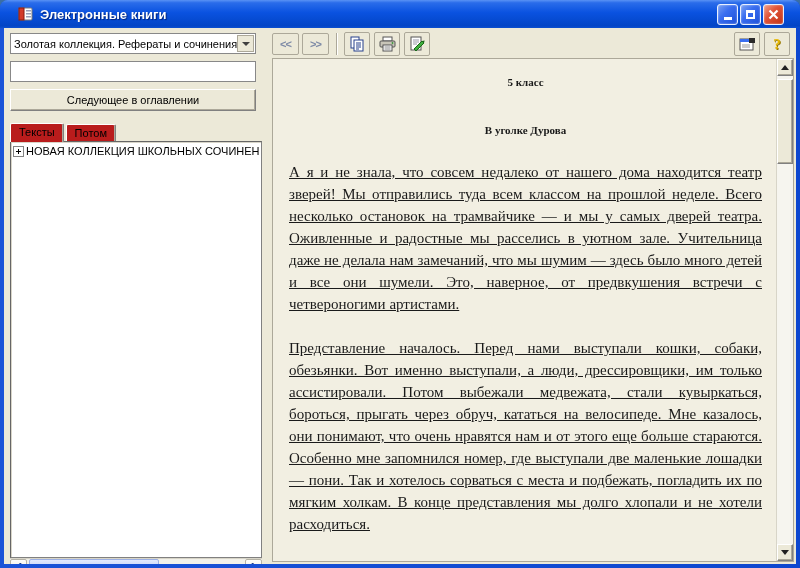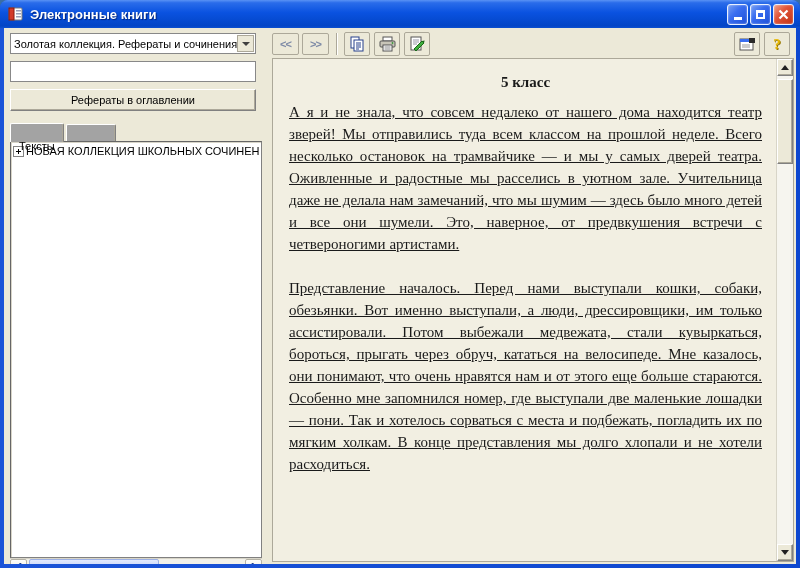--- a/index.html
+++ b/index.html
@@ -3,21 +3,21 @@
 <meta charset="utf-8">
 <style>
   * { margin:0; padding:0; box-sizing:border-box; }
   html,body { width:800px; height:568px; overflow:hidden; background:#3a6ea5; font-family:"Liberation Sans",sans-serif; }
 
   .window { position:relative; width:800px; height:568px; background:linear-gradient(90deg,#1b54d8,#0d47cf); border-radius:8px 8px 0 0; }
 
   
   .titlebar { position:absolute; top:0; left:0; right:0; height:28px;
     background:linear-gradient(180deg,#5a92f4 0%,#2a6cea 10%,#0a52e0 45%,#0345c6 92%,#0c50d0 100%);
-    border-radius:8px 8px 0 0; display:flex; align-items:center; padding:0 6px; }
+    border-radius:8px 8px 0 0; display:flex; align-items:center; padding:0 16px; }
   .title-icon { width:17px; height:16px; margin:0 5px 0 2px; position:relative; flex:0 0 auto; }
   .title-icon svg { display:block; }
   .title-text { color:#fff; font-weight:bold; font-size:13px; text-shadow:1px 1px 1px #00247a; flex:1; white-space:nowrap; overflow:hidden; }
   .tb-buttons { display:flex; gap:2px; }
   .tb-btn { width:21px; height:21px; border-radius:3px; border:1px solid #e8f0ff; color:#fff; font-size:11px; font-weight:bold;
     display:flex; align-items:center; justify-content:center; line-height:1;
     background:linear-gradient(135deg,#7aa1f2 0%,#3a6ef0 40%,#1e50d8 100%); box-shadow:inset 0 0 2px rgba(255,255,255,.6); }
   .tb-btn.close { background:linear-gradient(135deg,#f0a088 0%,#e0553a 40%,#c23214 100%); }
   .tb-min-glyph { width:8px; height:3px; background:#fff; margin-top:9px; }
   .tb-max-glyph { width:9px; height:9px; border:2px solid #fff; border-top-width:3px; }
@@ -29,21 +29,21 @@
   .sidebar { position:absolute; left:4px; top:0; width:260px; height:536px; }
   .combo { position:absolute; left:2px; top:5px; width:246px; height:21px; background:#fff; border:1px solid #888; display:flex; align-items:center; }
   .combo-text { flex:1; font-size:11px; color:#000; padding:0 3px; white-space:nowrap; overflow:hidden; }
   .combo-arrow { width:17px; height:17px; margin-right:1px; background:#ece9d8; border:1px solid #aca899; display:flex; align-items:center; justify-content:center; }
   .combo-arrow i { width:0; height:0; border-left:4px solid transparent; border-right:4px solid transparent; border-top:4px solid #404040; }
   .textinput { position:absolute; left:2px; top:33px; width:246px; height:21px; background:#fff; border:1px solid #888; font-size:12px; padding:0 3px; font-family:"Liberation Sans",sans-serif; }
   .next-btn { position:absolute; left:2px; top:61px; width:246px; height:22px; background:#ece9d8; border:1px solid #808080;
     border-top-color:#fff; border-left-color:#fff; box-shadow:1px 1px 0 #404040 inset 0 0; font-size:11px; color:#000;
     box-shadow:inset -1px -1px 0 #aca899; font-family:"Liberation Sans",sans-serif; }
   .tabs { position:absolute; left:2px; top:95px; height:19px; display:flex; align-items:flex-end; }
-  .tab { height:18px; padding:16px 8px 0; font-size:11px; border:1px solid #808080; border-bottom:none; background:#a3a3a3;
+  .tab { height:18px; padding:2px 8px 0; font-size:11px; border:1px solid #808080; border-bottom:none; background:#b91c1c;
     border-top-color:#fff; border-left-color:#fff; box-shadow:inset -1px 0 0 #aca899; margin-right:2px; border-radius:2px 2px 0 0; }
   .tab.active { height:19px; position:relative; z-index:2; }
   .tree { position:absolute; left:2px; top:113px; width:252px; height:417px; background:#fff; border:1px solid #808080; border-top-color:#666; border-left-color:#666;
     box-shadow:inset 1px 1px 0 #d8d5c8; overflow:hidden; }
   .tree-item { display:flex; align-items:center; padding:3px 2px 0 2px; font-size:11px; color:#000; white-space:nowrap; }
   .expander { width:11px; height:11px; border:1px solid #848484; background:#fff; flex:0 0 auto; position:relative; margin-right:2px; }
   .expander::before { content:""; position:absolute; left:2px; top:4px; width:5px; height:1px; background:#000; }
   .expander::after  { content:""; position:absolute; left:4px; top:2px; width:1px; height:5px; background:#000; }
   .tree-label { overflow:hidden; }
 
@@ -65,21 +65,21 @@
   .tool-sep { width:2px; height:22px; border-left:1px solid #aca899; border-right:1px solid #fff; margin:0 6px 0 4px; }
   .icon-btn { width:26px; height:24px; background:#ece9d8; border:1px solid #aca899; border-radius:2px; margin-right:4px;
     display:flex; align-items:center; justify-content:center; }
   .toolbar .spacer { flex:1; }
   .help-glyph { color:#e8b800; font-weight:bold; font-size:15px; font-family:"Liberation Serif",serif; text-shadow:1px 1px 0 #9a7a00; }
 
   
   .docwrap { position:absolute; left:2px; top:30px; right:2px; bottom:2px; background:#f2efe2; border:1px solid #aca899; }
   .doc { position:absolute; left:0; top:0; right:17px; bottom:0; overflow:hidden; padding:8px 14px 0 16px;
     font-family:"Liberation Serif",serif; font-size:15px; line-height:22px; color:#1a1a1a; text-align:justify; }
-  .doc h3 { font-size:15px; text-align:center; font-weight:bold; margin:14px 0 8px; }
+  .doc h3 { font-size:11px; text-align:center; font-weight:bold; margin:14px 0 8px; }
   .doc h3.first { margin-top:4px; }
   .doc h3.second { margin:26px 0 20px; }
   .doc p { margin:0 0 22px;text-decoration:underline; }
 
   
   .vscroll { position:absolute; top:0; right:0; width:17px; bottom:0; background:#f6f5ef; border-left:1px solid #d8d5c8; }
   .vs-btn { position:absolute; left:0; width:16px; height:17px; background:#ece9d8; border:1px solid #808080; border-top-color:#fff; border-left-color:#fff;
     box-shadow:inset -1px -1px 0 #aca899; display:flex; align-items:center; justify-content:center; }
   .vs-btn.up { top:0; }
   .vs-btn.down { bottom:0; }
@@ -125,21 +125,21 @@
 
       <div class="combo">
         <span class="combo-text">Золотая коллекция. Рефераты и сочинения - Но</span>
         <span class="combo-arrow">
             <i></i>
           </span>
       </div>
 
       <input class="textinput" type="text" value="" style="">
 
-      <button class="next-btn">Рефераты в оглавлении</button>
+      <button class="next-btn">Следующее в оглавлении</button>
 
       <div class="tabs">
         <div class="tab active">Тексты</div>
         <div class="tab">Потом</div>
       </div>
 
       <div class="tree">
         <div class="tree-item">
           <span class="expander"></span>
           <span class="tree-label">НОВАЯ КОЛЛЕКЦИЯ ШКОЛЬНЫХ СОЧИНЕНИЙ Д</span>
@@ -206,20 +206,21 @@
           </svg>
         </button>
         <button class="icon-btn">
           <span class="help-glyph">?</span>
         </button>
       </div>
 
       <div class="docwrap">
         <div class="doc">
           <h3 class="first">5 класс</h3>
+          <h3 class="second">В уголке Дурова</h3>
           <p>А я и не знала, что совсем недалеко от нашего дома находится театр зверей! Мы отправились туда всем классом на прошлой неделе. Всего несколько остановок на трамвайчике — и мы у самых дверей театра. Оживленные и радостные мы расселись в уютном зале. Учительница даже не делала нам замечаний, что мы шумим — здесь было много детей и все они шумели. Это, наверное, от предвкушения встречи с четвероногими артистами.</p>
           <p>Представление началось. Перед нами выступали кошки, собаки, обезьянки. Вот именно выступали, а люди, дрессировщики, им только ассистировали. Потом выбежали медвежата, стали кувыркаться, бороться, прыгать через обруч, кататься на велосипеде. Мне казалось, они понимают, что очень нравятся нам и от этого еще больше стараются. Особенно мне запомнился номер, где выступали две маленькие лошадки — пони. Так и хотелось сорваться с места и подбежать, погладить их по мягким холкам. В конце представления мы долго хлопали и не хотели расходиться.</p>
 
         </div>
 
         <div class="vscroll">
           <div class="vs-btn up">
               <i class="up-ar"></i>
             </div>
           <div class="vs-thumb"></div>

